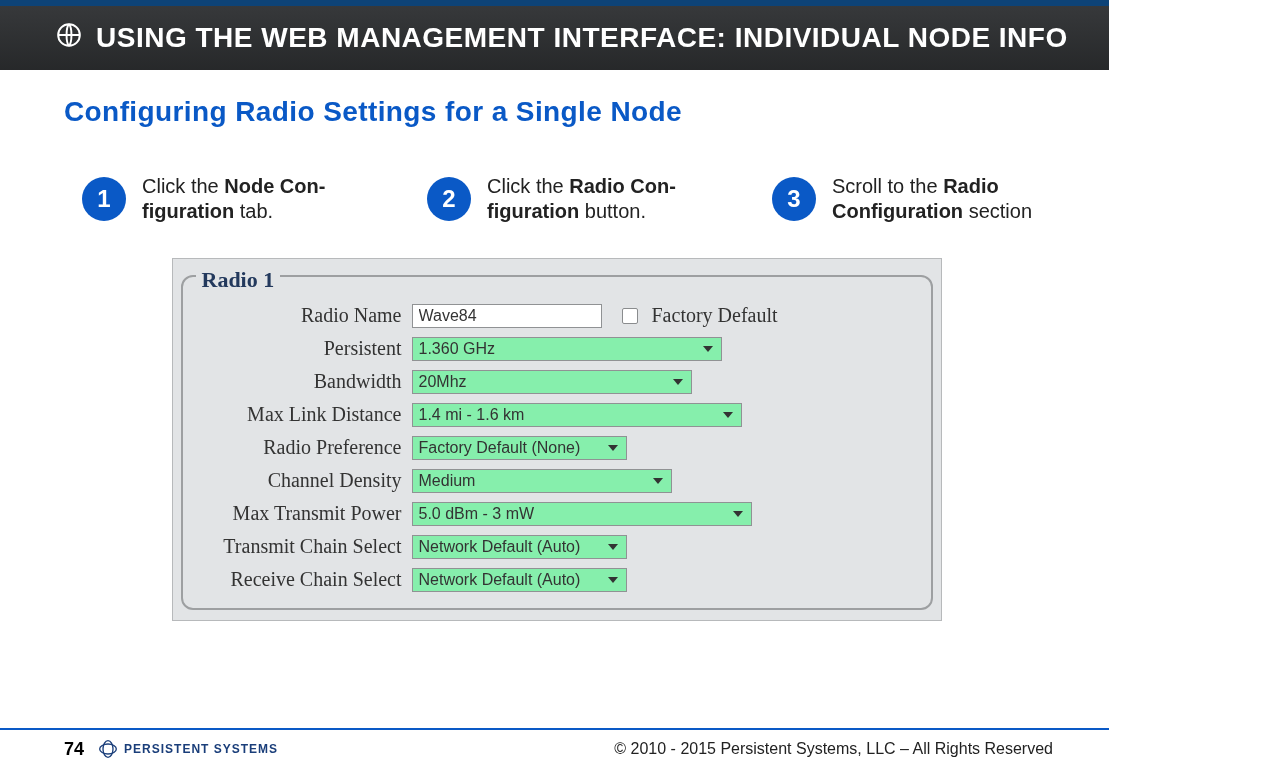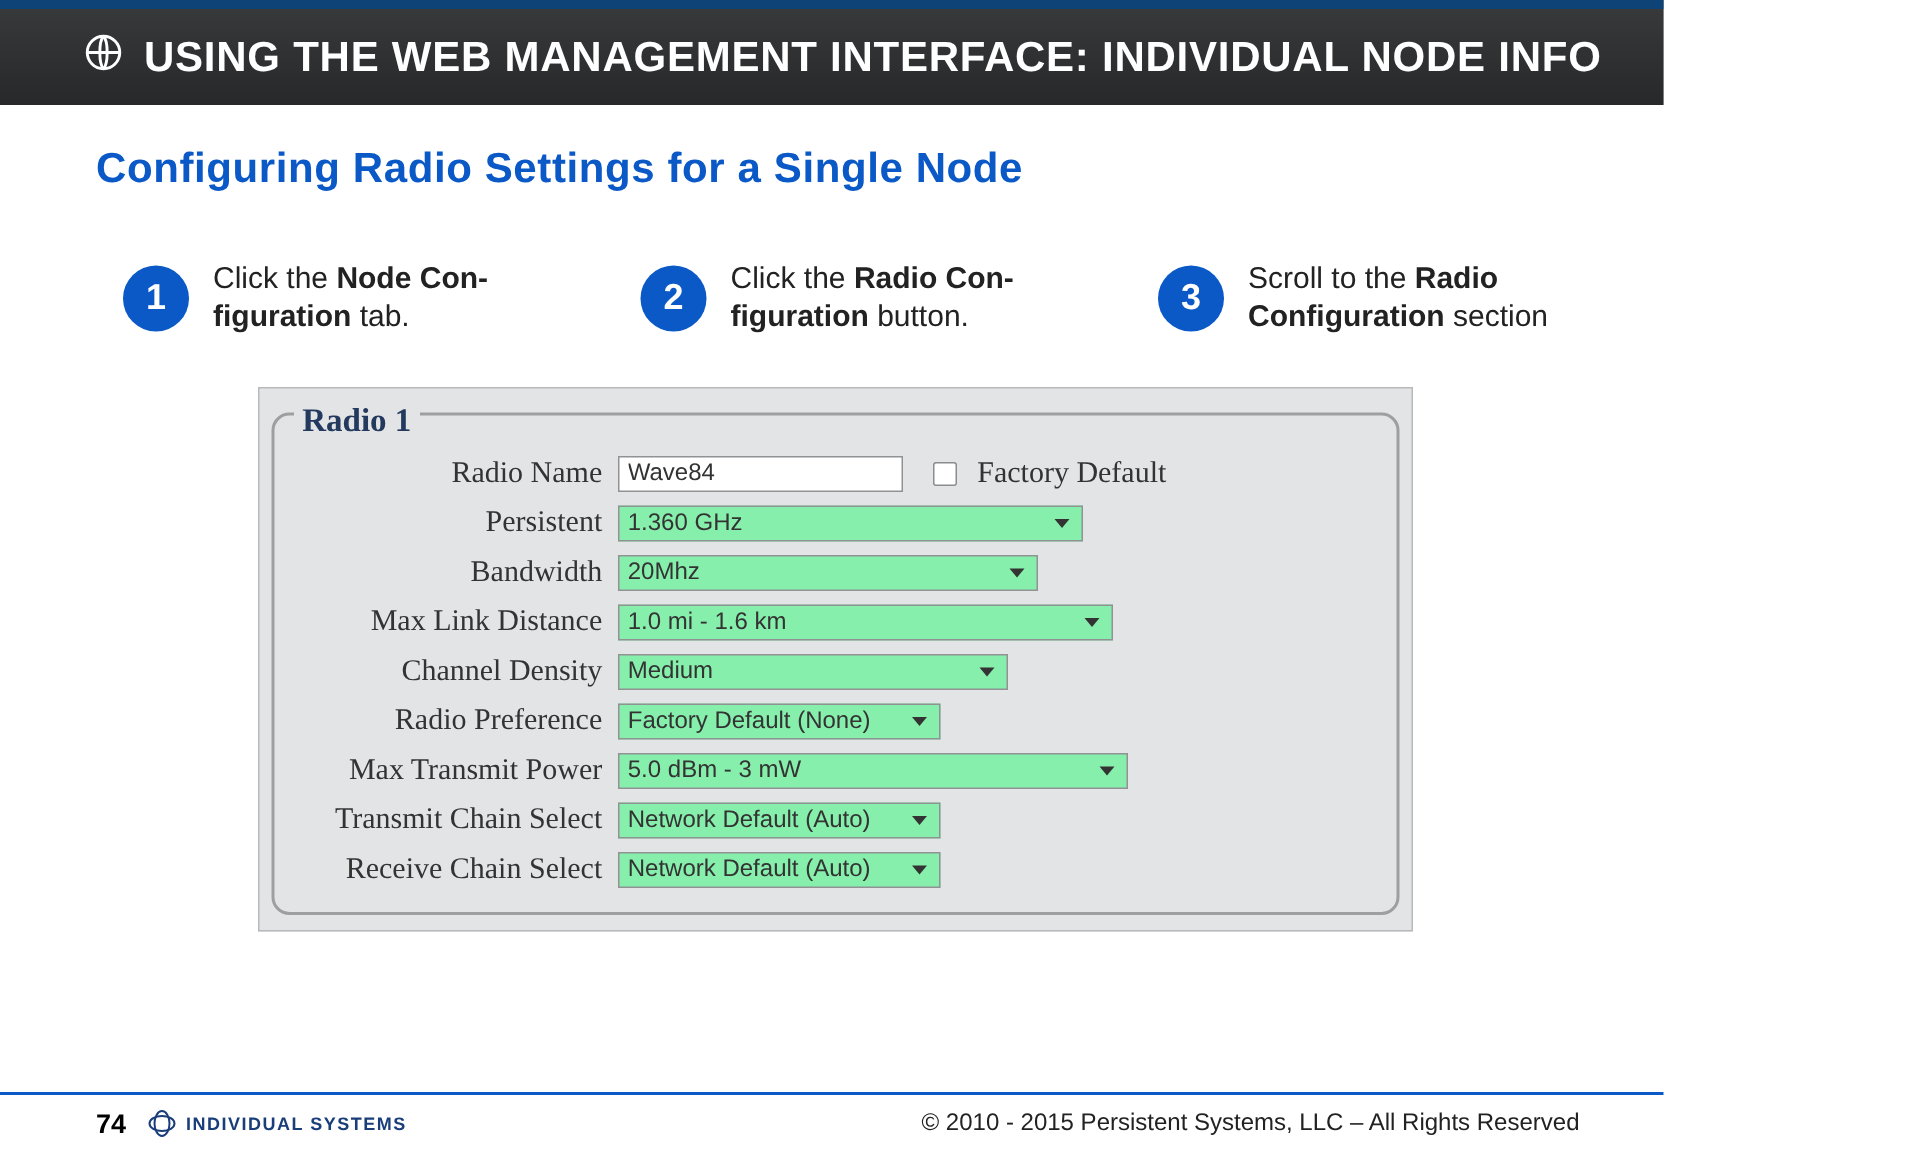--- a/index.html
+++ b/index.html
@@ -252,37 +252,37 @@
               <div class="row-label">Bandwidth</div>
               <div class="sel w-bw">
                 <span>20Mhz</span>
                 <span class="caret"></span>
               </div>
             </div>
 
             <div class="row">
               <div class="row-label">Max Link Distance</div>
               <div class="sel w-link">
-                <span>1.0 mi - 1.6 km</span>
+                <span>1.4 mi - 1.6 km</span>
+                <span class="caret"></span>
+              </div>
+            </div>
+
+            <div class="row">
+              <div class="row-label">Radio Preference</div>
+              <div class="sel w-rp">
+                <span>Factory Default (None)</span>
                 <span class="caret"></span>
               </div>
             </div>
 
             <div class="row">
               <div class="row-label">Channel Density</div>
               <div class="sel w-cd">
                 <span>Medium</span>
-                <span class="caret"></span>
-              </div>
-            </div>
-
-            <div class="row">
-              <div class="row-label">Radio Preference</div>
-              <div class="sel w-rp">
-                <span>Factory Default (None)</span>
                 <span class="caret"></span>
               </div>
             </div>
 
             <div class="row">
               <div class="row-label">Max Transmit Power</div>
               <div class="sel w-mtp">
                 <span>5.0 dBm - 3 mW</span>
                 <span class="caret"></span>
               </div>
@@ -312,19 +312,19 @@
   </div>
 
   <div class="footer">
     <div class="footer-left">
       <span class="page-number">74</span>
       <span class="logo">
         <svg width="20" height="20" viewBox="0 0 24 24">
           <ellipse cx="12" cy="12" rx="10" ry="6" fill="none" stroke="#1a3e7a" stroke-width="1.6"></ellipse>
           <ellipse cx="12" cy="12" rx="6" ry="10" fill="none" stroke="#1a3e7a" stroke-width="1.6"></ellipse>
         </svg>
-        <span>INDIVIDUAL SYSTEMS</span>
+        <span>PERSISTENT SYSTEMS</span>
       </span>
     </div>
     <div class="copyright">© 2010 - 2015 Persistent Systems, LLC – All Rights Reserved</div>
   </div>
 
 </div>
 
 </body></html>

